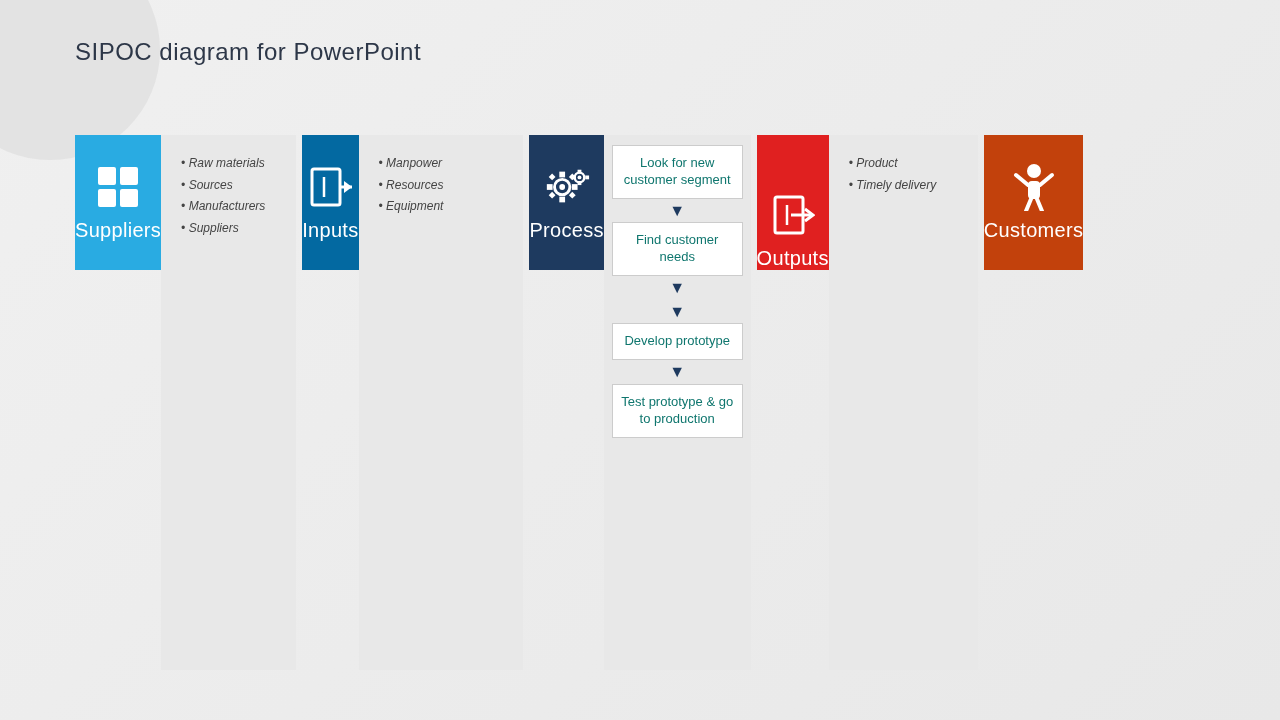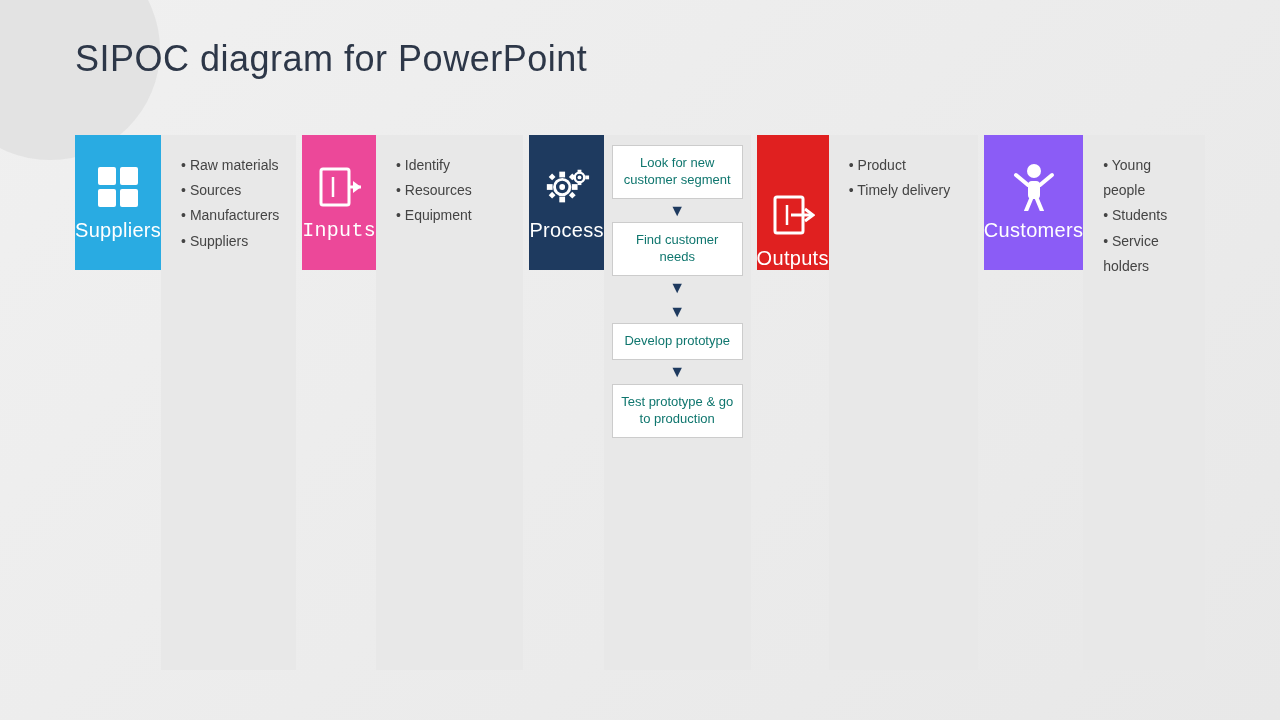--- a/index.html
+++ b/index.html
@@ -22,21 +22,21 @@
       width: 220px;
       height: 220px;
       background: rgba(200,200,200,0.3);
       border-radius: 50%;
     }
 
     .page-title {
       position: absolute;
       top: 38px;
       left: 75px;
-      font-size: 36px;
+      font-size: 24px;
       font-weight: 300;
       color: #2d3748;
       letter-spacing: 0.5px;
     }
 
     .diagram-container {
       position: absolute;
       top: 135px;
       left: 72px;
       right: 72px;
@@ -58,44 +58,45 @@
       align-items: center;
       justify-content: center;
       gap: 8px;
       color: white;
       font-size: 20px;
       font-weight: 400;
       letter-spacing: 0.3px;
     }
 
     .col-suppliers .column-header { background-color: #29abe2; }
-    .col-inputs .column-header    { background-color: #ec4899; font-family: Liberation Mono, monospace; }
+    .col-inputs .column-header    { background-color: #0369a1; }
     .col-process .column-header   { background-color: #1e3a5f; }
     .col-outputs .column-header   { background-color: #e02020; justify-content: flex-end; }
-    .col-customers .column-header { background-color: #8b5cf6; }
+    .col-customers .column-header { background-color: #c2410c; }
 
     .column-body {
       flex: 1;
       background-color: #e8e8e8;
       padding: 18px 16px;
       display: flex;
       flex-direction: column;
     }
 
     .bullet-list {
       list-style: none;
       padding: 0;
       margin: 0;
     }
 
     .bullet-list li {
       color: #444;
-      font-size: 14px;
+      font-size: 12px;
       line-height: 1.8;
       padding-left: 4px;
+      font-style: italic;
     }
 
     .bullet-list li::before {
       content: '• ';
       color: #444;
     }
 
     
     .col-process .column-body {
       padding: 10px 8px;
@@ -168,21 +169,21 @@
           <rect x="4" y="4" width="28" height="36" rx="2" fill="none" stroke="white" stroke-width="3"></rect>
           <line x1="32" y1="22" x2="44" y2="22" stroke="white" stroke-width="3"></line>
           <polyline points="36,16 44,22 36,28" fill="white"></polyline>
           <line x1="16" y1="12" x2="16" y2="32" stroke="white" stroke-width="2.5"></line>
         </svg>
       </div>
       <span>Inputs</span>
     </div>
     <div class="column-body">
       <ul class="bullet-list">
-        <li>Identify</li>
+        <li>Manpower</li>
         <li>Resources</li>
         <li>Equipment</li>
       </ul>
     </div>
   </div>
 
   <div class="column col-process">
     <div class="column-header">
       <div class="header-icon">
         <svg width="50" height="44" viewBox="0 0 50 44">
@@ -253,22 +254,15 @@
 
           <line x1="16" y1="22" x2="4" y2="12" stroke="white" stroke-width="4" stroke-linecap="round"></line>
           <line x1="28" y1="22" x2="40" y2="12" stroke="white" stroke-width="4" stroke-linecap="round"></line>
 
           <line x1="19" y1="36" x2="14" y2="48" stroke="white" stroke-width="4" stroke-linecap="round"></line>
           <line x1="25" y1="36" x2="30" y2="48" stroke="white" stroke-width="4" stroke-linecap="round"></line>
         </svg>
       </div>
       <span>Customers</span>
     </div>
-    <div class="column-body">
-      <ul class="bullet-list">
-        <li>Young people</li>
-        <li>Students</li>
-        <li>Service holders</li>
-      </ul>
-    </div>
   </div>
 
 </div>
 
 </body></html>

